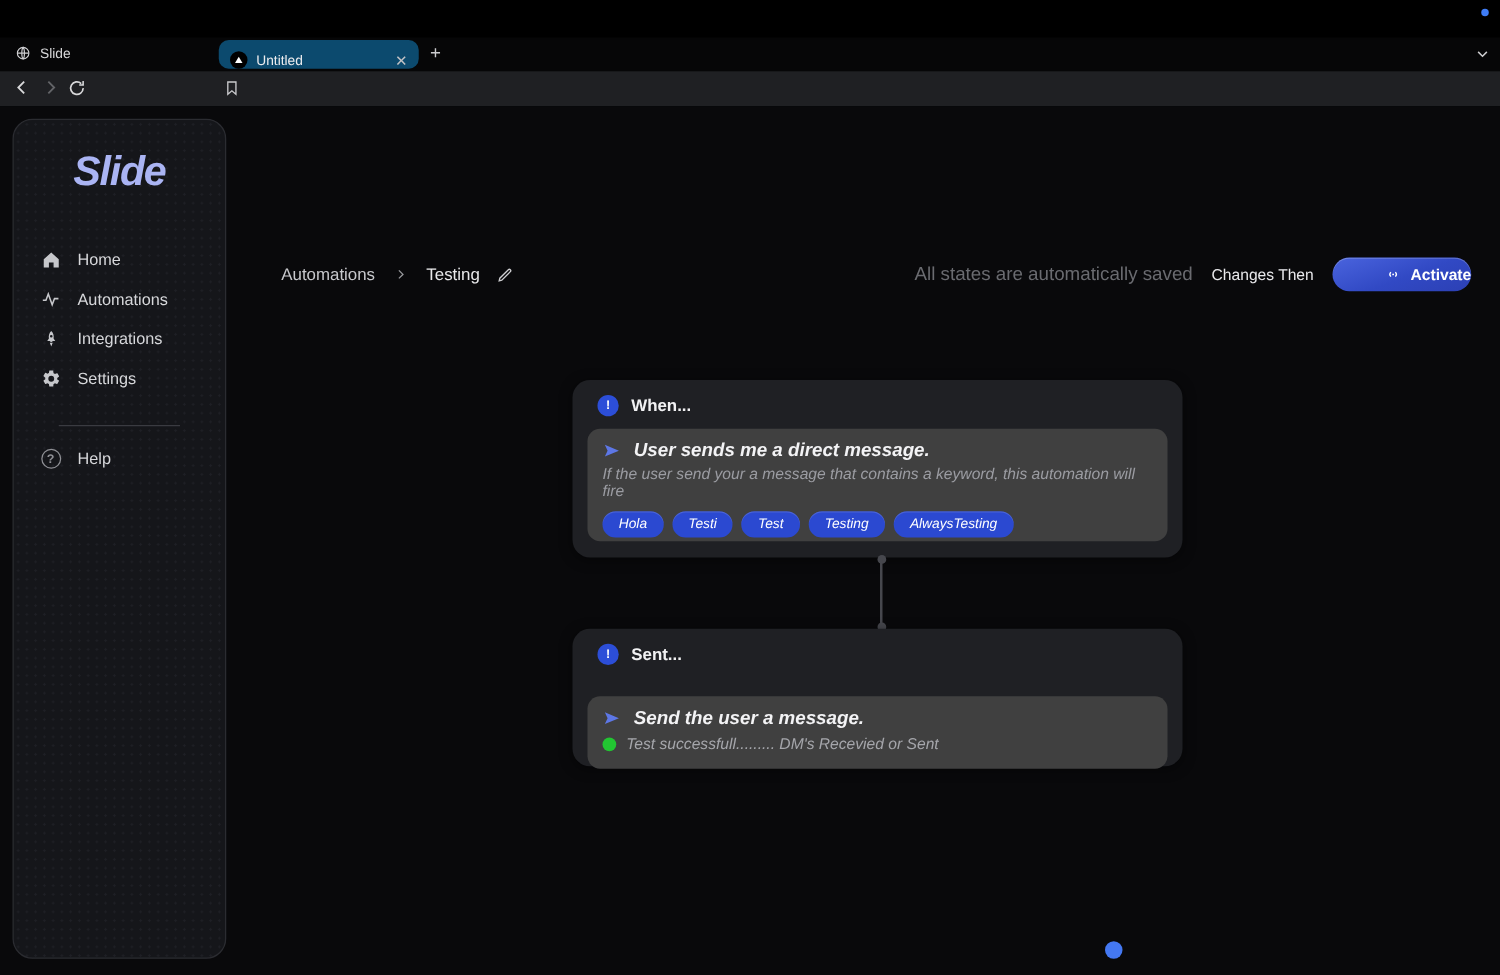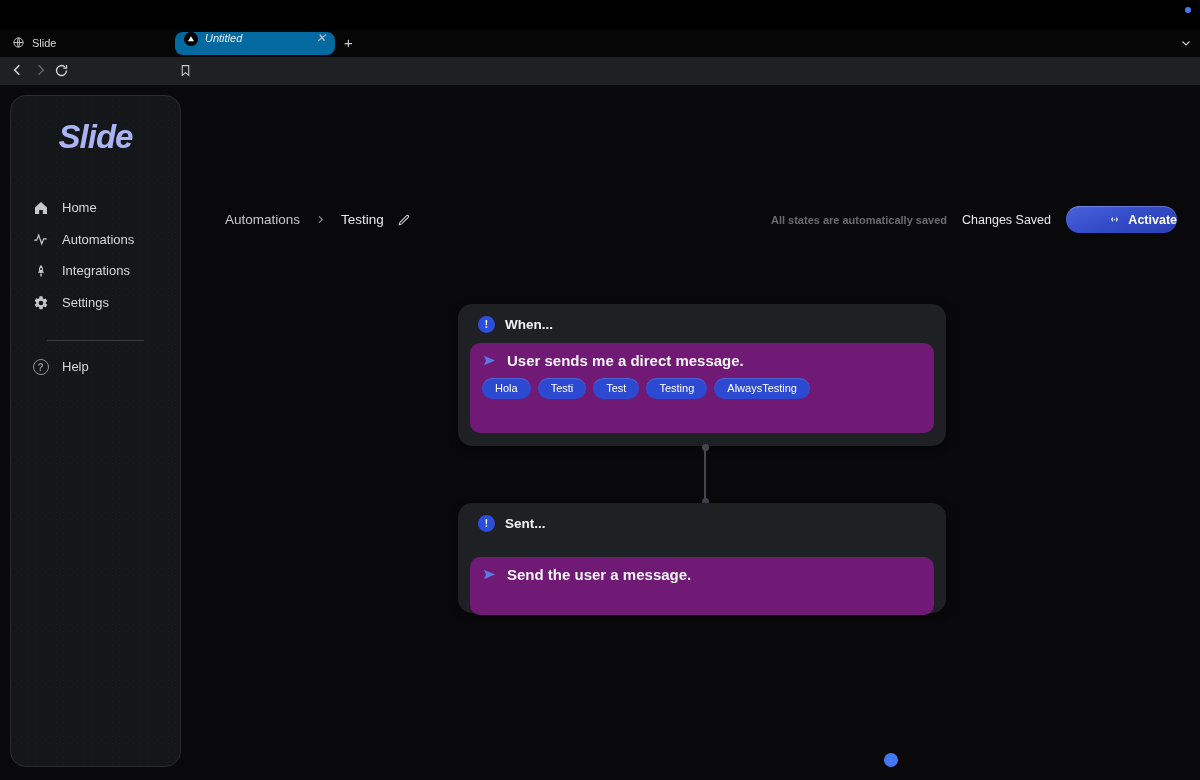--- a/index.html
+++ b/index.html
@@ -6,21 +6,21 @@
   html,body { width:1200px; height:780px; }
   body { position:relative; background:#000; font-family:"Liberation Sans",sans-serif; overflow:hidden; }
   svg { display:block; }
 
   
   .menu-strip { position:absolute; top:0; left:0; width:1200px; height:30px; background:#000; }
   .cam-dot { position:absolute; top:7px; right:9px; width:6px; height:6px; border-radius:50%; background:#3f7df6; }
 
   .tab-row { position:absolute; top:30px; left:0; width:1200px; height:27px; background:#060607; }
   .window-label { position:absolute; left:12px; top:6px; display:flex; align-items:center; gap:7px; color:#d8d8da; font-size:11px; }
-  .tab { position:absolute; left:175px; top:2px; width:160px; height:23px; background:#0369a1; border-radius:8px; display:flex; align-items:flex-start; padding:0 9px;font-style:italic; }
+  .tab { position:absolute; left:175px; top:2px; width:160px; height:23px; background:#0c4a6e; border-radius:8px; display:flex; align-items:flex-end; padding:0 9px; }
   .favicon { width:14px; height:14px; border-radius:50%; background:#000; display:flex; align-items:center; justify-content:center; flex:none; }
   .tab-title { color:#ececee; font-size:11px; margin-left:7px; flex:1; }
   .tab-close { color:#c2c2c5; font-size:12px; cursor:default; line-height:1; }
   .newtab { position:absolute; left:344px; top:5px; color:#cbcbce; font-size:15px; line-height:1; }
   .tab-chevron { position:absolute; right:8px; top:7px; }
 
   .toolbar { position:absolute; top:57px; left:0; width:1200px; height:28px; background:#1f2023; }
   .nav-btn { position:absolute; top:5px; }
   .bookmark { position:absolute; left:179px; top:6px; }
   .addressbar { position:absolute; left:203px; top:59px; width:755px; height:24px; background:#0d0d0f; border-radius:8px; display:flex; align-items:center; padding:0 10px; }
@@ -42,32 +42,32 @@
   .nav-item .ic { width:17px; display:flex; justify-content:center; }
   .side-divider { height:1px; background:#3a3b41; margin:21px 36px 10px; }
   .avatar { width:18px; height:18px; border-radius:50%; background:radial-gradient(circle at 50% 38%, #efe3d2 0 40%, #c6a987 60%, #8a7154 100%); border:1px solid #55565b; }
   .help-ic { width:16px; height:16px; border-radius:50%; border:1.5px solid #8e8f94; color:#8e8f94; font-size:10px; font-weight:bold; display:flex; align-items:center; justify-content:center; }
 
   .breadcrumb { position:absolute; left:225px; top:127px; display:flex; align-items:center; gap:15px; font-size:13.5px; }
   .bc-a { color:#c7c8cc; }
   .bc-b { color:#e8e8ea; }
 
   .header-right { position:absolute; right:23px; top:121px; display:flex; align-items:center; gap:15px; }
-  .autosave { color:#6a6b70; font-size:11px;font-weight:bold; }
+  .autosave { color:#6a6b70; font-size:15px; }
   .changes { color:#e9e9ec; font-size:12.5px; }
   .activate-btn { width:111px; height:27px; border-radius:14px; border:none; background:linear-gradient(160deg,#4a64de 0%,#3149c4 55%,#2c40b4 100%);
                   color:#fff; display:flex; align-items:center; justify-content:flex-end; gap:7px; font-size:12.5px; font-weight:600; font-family:inherit; box-shadow:inset 0 1px 0 rgba(255,255,255,.22); }
 
   .card { position:absolute; left:458px; width:488px; background:#1f2024; border-radius:14px; box-shadow:0 2px 10px rgba(0,0,0,.45); }
   .card-when { top:219px; height:142px; }
   .card-then { top:418px; height:110px; }
   .card-head { display:flex; align-items:center; gap:10px; padding:12px 20px 0; }
   .alert-circle { width:17px; height:17px; border-radius:50%; background:#2c4ed8; color:#fff; font-size:10px; font-weight:bold; display:flex; align-items:center; justify-content:center; }
   .card-label { color:#f1f1f3; font-size:13.5px; font-weight:600; }
-  .inner { position:absolute; left:12px; width:464px; background:#701a75; border-radius:10px; }
+  .inner { position:absolute; left:12px; width:464px; background:#404040; border-radius:10px;font-style:italic; }
   .inner-when { top:39px; height:90px; }
   .inner-then { top:54px; height:58px; }
   .inner-title-row { display:flex; align-items:center; gap:10px; padding:9px 12px 0; }
   .inner-title { color:#f3f3f5; font-size:15px; font-weight:600; }
   .inner-desc { padding:3px 12px 0 12px; color:#9b9ca2; font-size:12.5px; }
   .chips { display:flex; gap:7px; padding:9px 12px 0; }
   .chip { background:#2b49d1; color:#fff; font-size:11px; padding:4px 13px 5px; border-radius:999px; box-shadow:inset 0 1px 0 rgba(255,255,255,.15); }
   .status-row { display:flex; align-items:center; gap:8px; padding:5px 12px 0; }
   .green-dot { width:11px; height:11px; border-radius:50%; background:#22c532; flex:none; }
   .status-text { color:#a5a6ab; font-size:12.5px; }
@@ -269,21 +269,21 @@
     <span class="bc-b">Testing</span>
     <span style="margin-left:-2px">
       <svg width="14" height="14" viewBox="0 0 24 24" fill="none" stroke="#cfcfd2" stroke-width="1.8">
           <path d="M4 20l.9-3.6L16.6 4.7a1.9 1.9 0 012.7 2.7L7.6 19.1z"></path>
         </svg>
     </span>
   </div>
 
   <div class="header-right">
     <span class="autosave">All states are automatically saved</span>
-    <span class="changes">Changes Saved</span>
+    <span class="changes">Changes Then</span>
     <button class="activate-btn">
       <span>
         <svg width="13" height="13" viewBox="0 0 24 24" fill="none" stroke="#fff" stroke-width="1.9">
             <circle cx="12" cy="12" r="1.4" fill="#fff" stroke="none"></circle>
             <path d="M8.7 8.7a4.7 4.7 0 000 6.6M15.3 8.7a4.7 4.7 0 010 6.6"></path>
           </svg>
       </span>
       <span>Activate</span>
     </button>
   </div>
@@ -295,20 +295,21 @@
     </div>
     <div class="inner inner-when">
       <div class="inner-title-row">
         <span>
           <svg width="15" height="15" viewBox="0 0 24 24" fill="#5d77e6">
               <path d="M3 4.5L21 12 3 19.5l3.5-7.5z"></path>
             </svg>
         </span>
         <span class="inner-title">User sends me a direct message.</span>
       </div>
+      <div class="inner-desc">If the user send your a message that contains a keyword, this automation will fire</div>
       <div class="chips">
         <span class="chip">Hola</span>
         <span class="chip">Testi</span>
         <span class="chip">Test</span>
         <span class="chip">Testing</span>
         <span class="chip">AlwaysTesting</span>
       </div>
     </div>
   </div>
 
@@ -323,18 +324,22 @@
     </div>
     <div class="inner inner-then">
       <div class="inner-title-row">
         <span>
           <svg width="15" height="15" viewBox="0 0 24 24" fill="#5d77e6">
               <path d="M3 4.5L21 12 3 19.5l3.5-7.5z"></path>
             </svg>
         </span>
         <span class="inner-title">Send the user a message.</span>
       </div>
+      <div class="status-row">
+        <span class="green-dot"></span>
+        <span class="status-text">Test successfull......... DM's Recevied or Sent</span>
+      </div>
     </div>
   </div>
 
   <div class="canvas-dot"></div>
 
 </div>
 
 </body></html>

